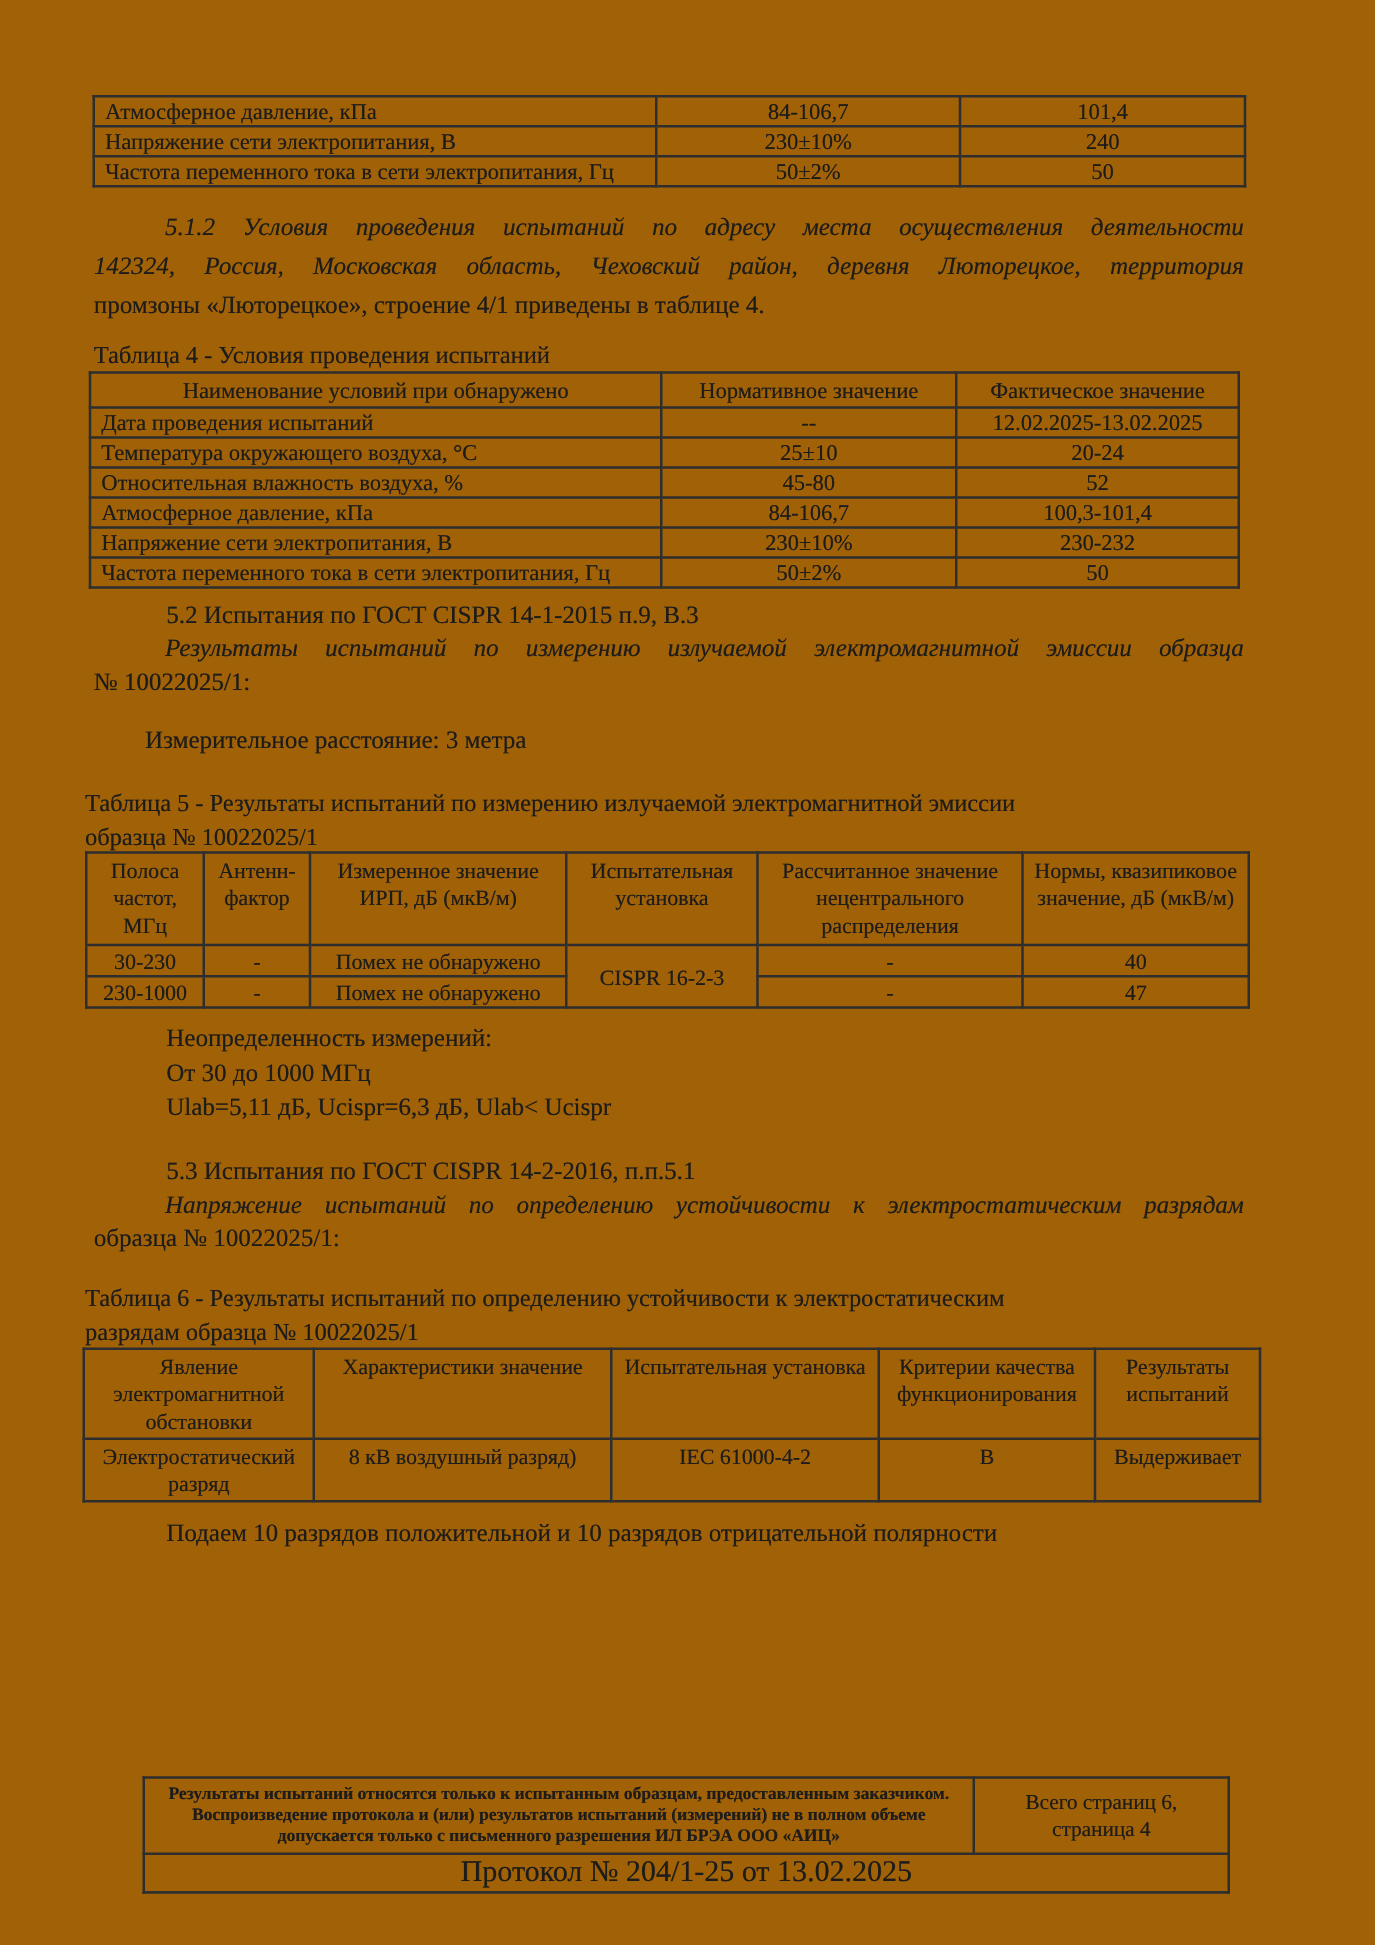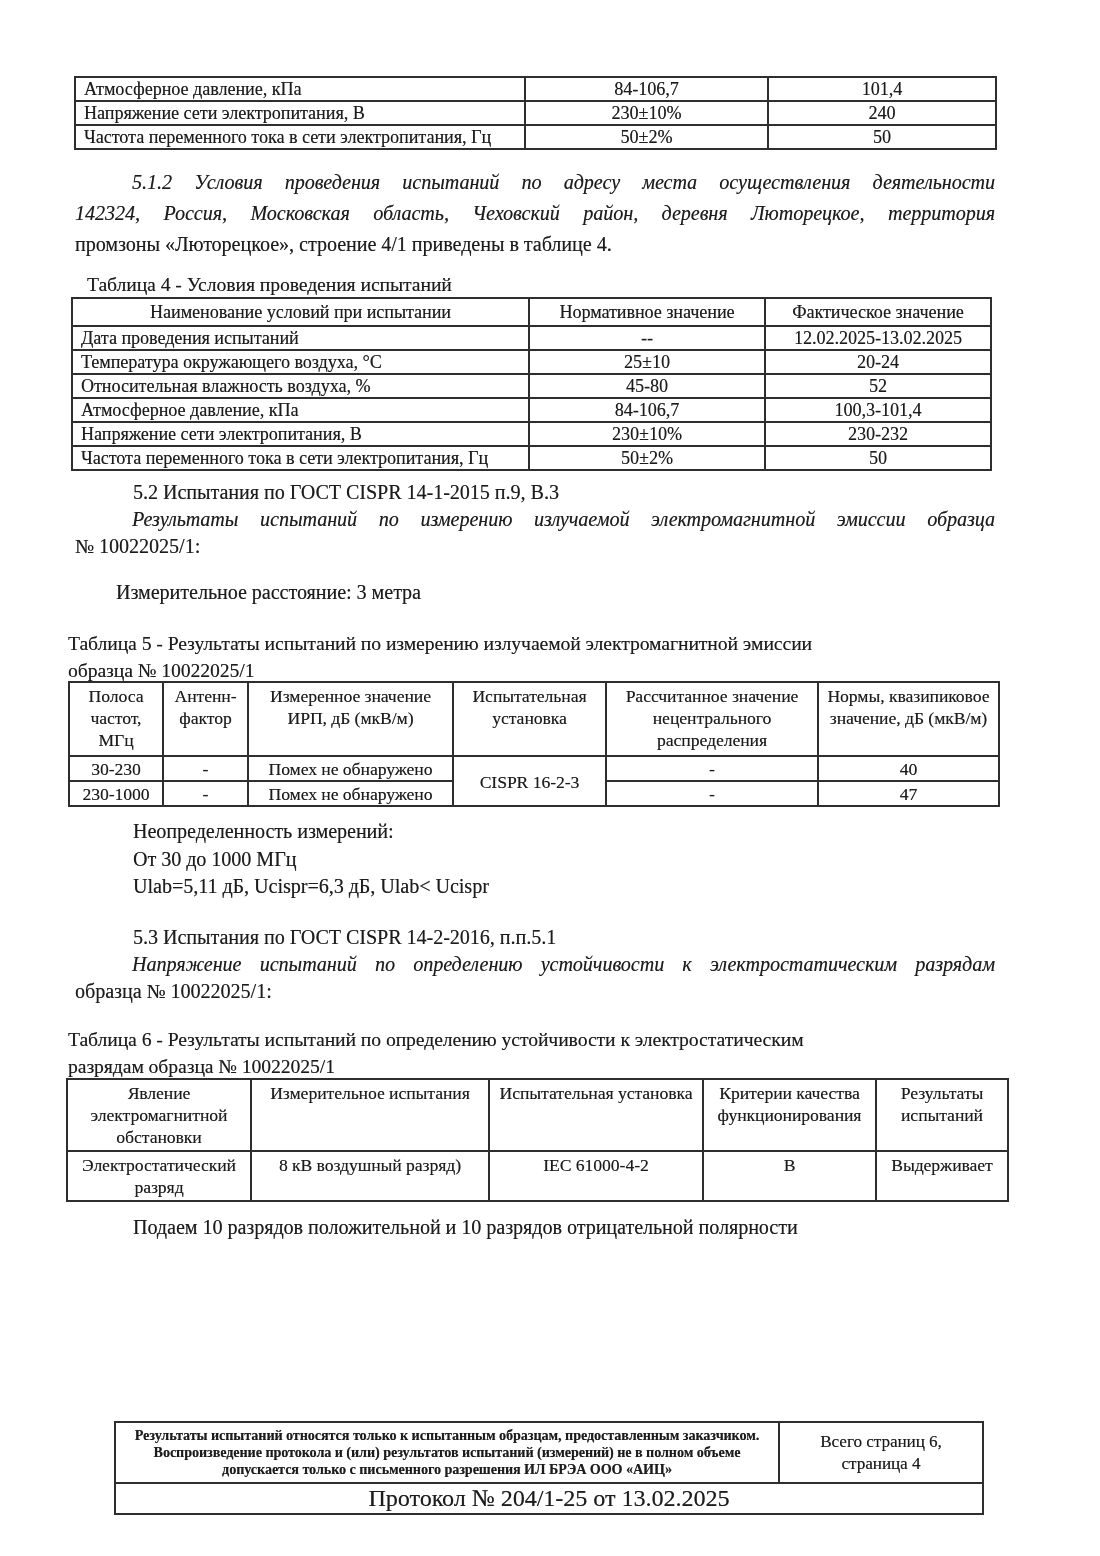--- a/index.html
+++ b/index.html
@@ -1,18 +1,18 @@
 <!DOCTYPE html>
 <html><head>
 <meta charset="utf-8">
 <style>
   html,body { margin:0; padding:0; background:#d9d9d9; }
   .page {
     position:relative; width:1100px; height:1556px; margin:0 auto;
-    background:#ffffff; color:#1c1c1c;
+    background:#a16207; color:#1c1c1c;
     font-family:"Liberation Serif","DejaVu Serif",serif;
     text-shadow:0.25px 0 0 rgba(20,20,20,0.55);
     overflow:hidden;
   }
   .abs { position:absolute; }
 
   table { border-collapse:collapse; table-layout:fixed; }
   td, th { border:2px solid #2e2e2e; font-weight:normal; overflow:hidden; }
 
   
@@ -78,31 +78,31 @@
     </tr>
   </tbody>
     </table>
 
   <div class="abs body-text lh31" style="left:75px; top:167px; width:920px;">
     <div class="jline indent">5.1.2 Условия проведения испытаний по адресу места осуществления деятельности</div>
     <div class="jline">142324, Россия, Московская область, Чеховский район, деревня Люторецкое, территория</div>
     <div>промзоны «Люторецкое», строение 4/1 приведены в таблице 4.</div>
   </div>
 
-  <div class="abs caption" style="left:87px; top:271px;">Таблица 4 - Условия проведения испытаний</div>
+  <div class="abs caption" style="left:75px; top:271px;">Таблица 4 - Условия проведения испытаний</div>
 
   <table class="abs t-cond" style="left:71px; top:297px; width:919px;">
     <colgroup>
         <col style="width:457px">
         <col style="width:236px">
         <col style="width:226px">
       </colgroup>
     <tbody>
         <tr class="hdr">
-      <td>Наименование условий при испытании</td>
+      <td>Наименование условий при обнаружено</td>
       <td>Нормативное значение</td>
       <td>Фактическое значение</td>
     </tr>
     <tr>
       <td class="al">Дата проведения испытаний</td>
       <td>--</td>
       <td>12.02.2025-13.02.2025</td>
     </tr>
     <tr>
       <td class="al">Температура окружающего воздуха, °С</td>
@@ -201,21 +201,21 @@
     <colgroup>
       <col style="width:184px">
         <col style="width:238px">
         <col style="width:214px">
       <col style="width:173px">
         <col style="width:132px">
     </colgroup>
     <tbody>
         <tr class="hdr">
       <td>Явление электромагнитной обстановки</td>
-      <td>Измерительное испытания</td>
+      <td>Характеристики значение</td>
       <td>Испытательная установка</td>
       <td>Критерии качества функционирования</td>
       <td>Результаты испытаний</td>
     </tr>
     <tr class="data">
       <td>Электростатический разряд</td>
       <td>8 кВ воздушный разряд)</td>
       <td>IEC 61000-4-2</td>
       <td>В</td>
       <td>Выдерживает</td>

